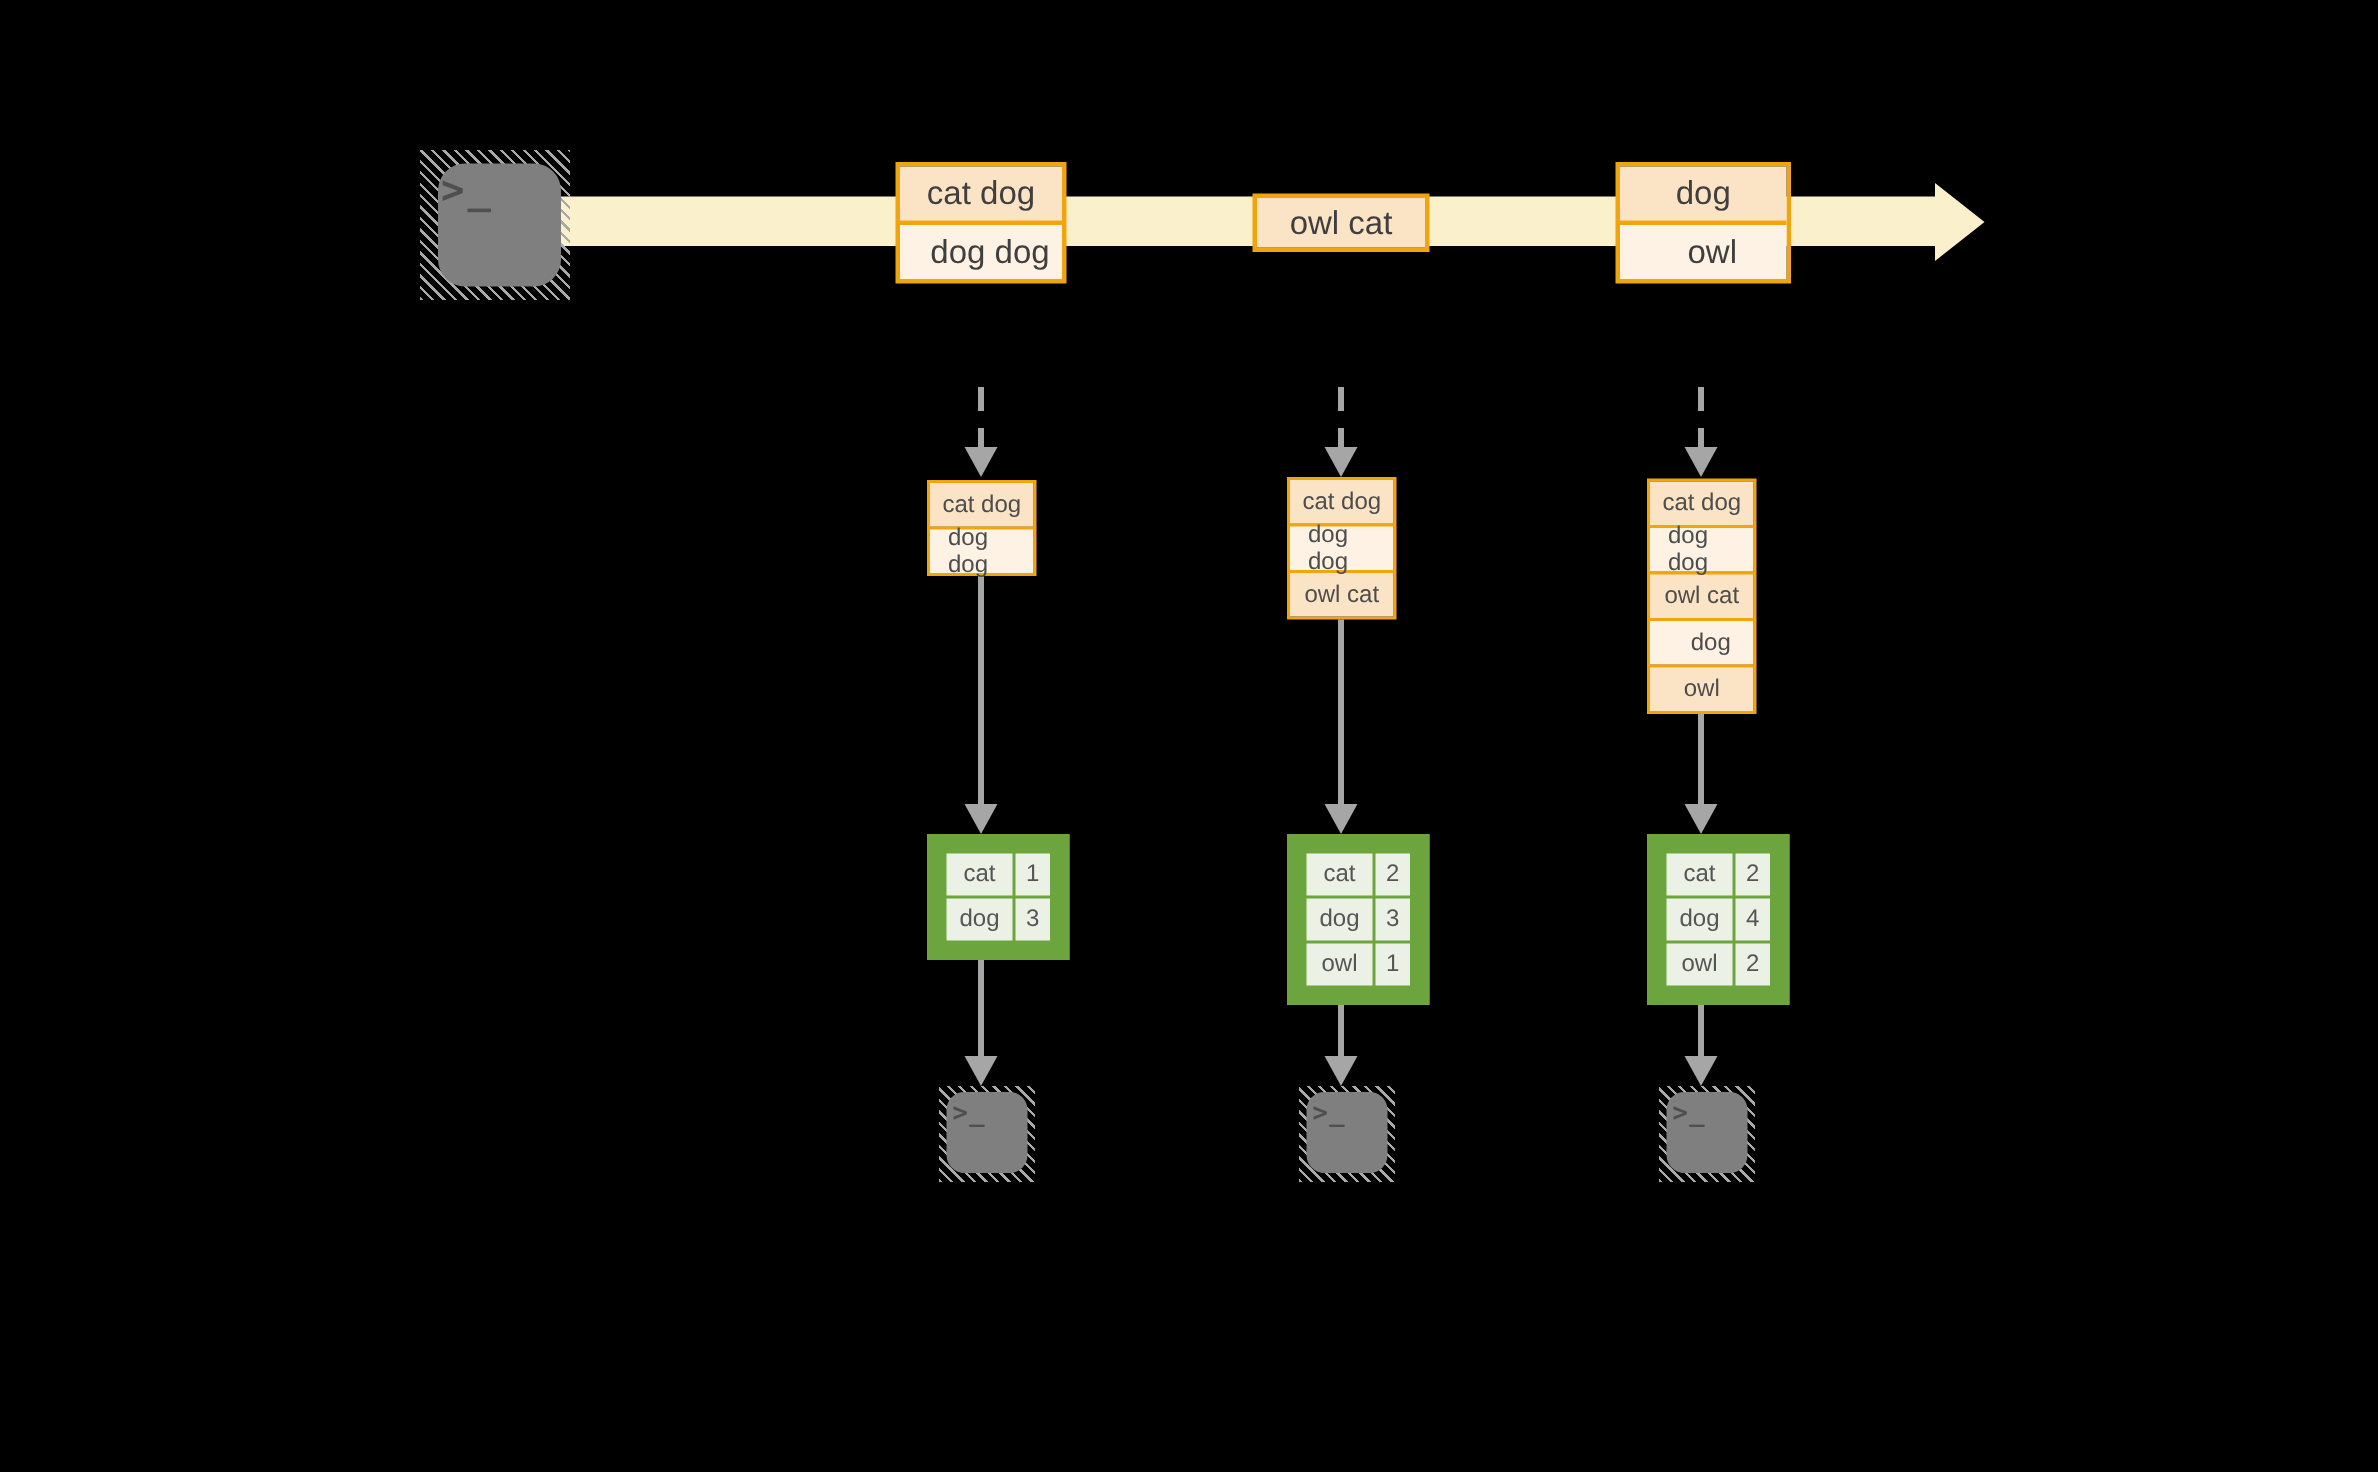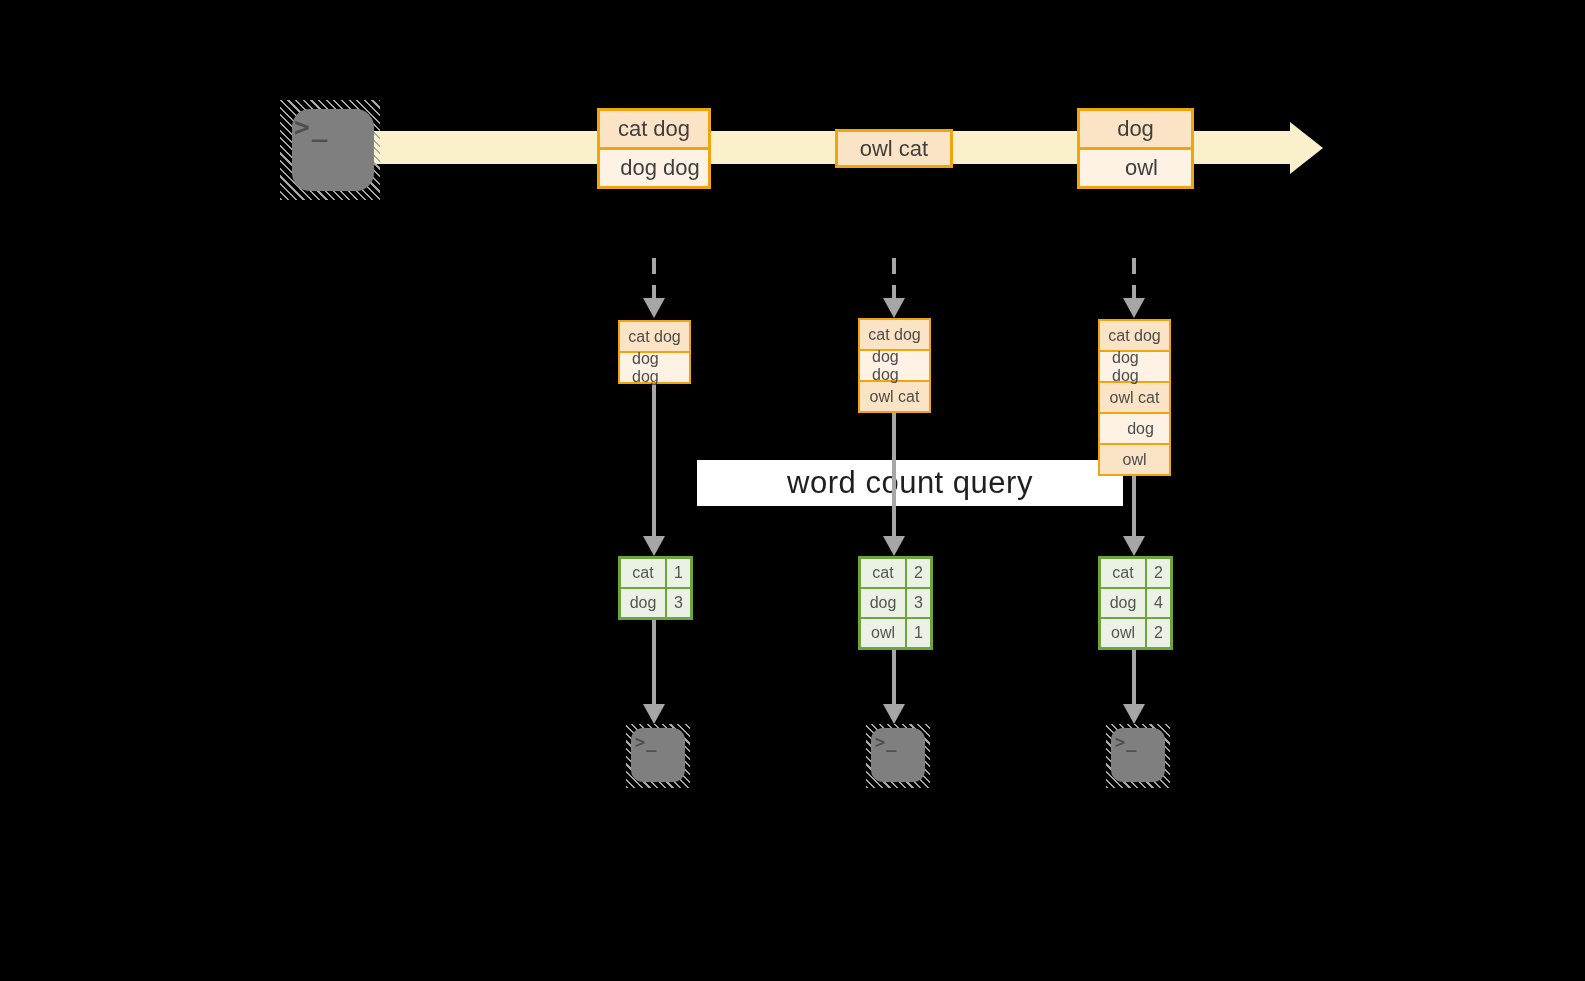--- a/index.html
+++ b/index.html
@@ -50,21 +50,21 @@
   
   .query-band{
     position:absolute;left:697px;top:460px;width:426px;height:46px;
     background:#FFFFFF;z-index:1;
     display:flex;align-items:center;justify-content:center;
     font-size:31px;color:#1F1F1F;letter-spacing:0.5px;
   }
   
   .green-table{
     position:absolute;z-index:3;background:#6CA53D;border:1px solid #6CA53D;
-    padding:2px;display:grid;grid-template-columns:44px 23px;gap:2px;
+    padding:12px;display:grid;grid-template-columns:44px 23px;gap:2px;
   }
   .gcell{
     background:#EBF1E5;height:28px;display:flex;align-items:center;justify-content:center;
     font-size:16px;color:#555555;
   }
   
   .terminal{
     position:absolute;z-index:4;
     background:repeating-linear-gradient(45deg,#A9A9A9 0 1.6px,transparent 1.6px 5.4px);
   }
@@ -127,21 +127,20 @@
   </div>
 
   <div class="amber-box state-box" style="left:1098px;top:319px;width:73px;">
     <div class="row fill-dark">cat dog</div>
     <div class="row fill-light">dog dog</div>
     <div class="row fill-dark">owl cat</div>
     <div class="row fill-light">dog</div>
     <div class="row fill-dark">owl</div>
   </div>
 
-  <div class="query-band">word count query</div>
 
   <div class="vline" style="left:654px;top:384px;height:152px;"></div>
   <div class="arrowhead" style="left:654px;top:536px;"></div>
   <div class="vline" style="left:894px;top:413px;height:123px;"></div>
   <div class="arrowhead" style="left:894px;top:536px;"></div>
   <div class="vline" style="left:1134px;top:476px;height:60px;"></div>
   <div class="arrowhead" style="left:1134px;top:536px;"></div>
 
   <div class="green-table" style="left:618px;top:556px;">
     <div class="gcell">cat</div>

